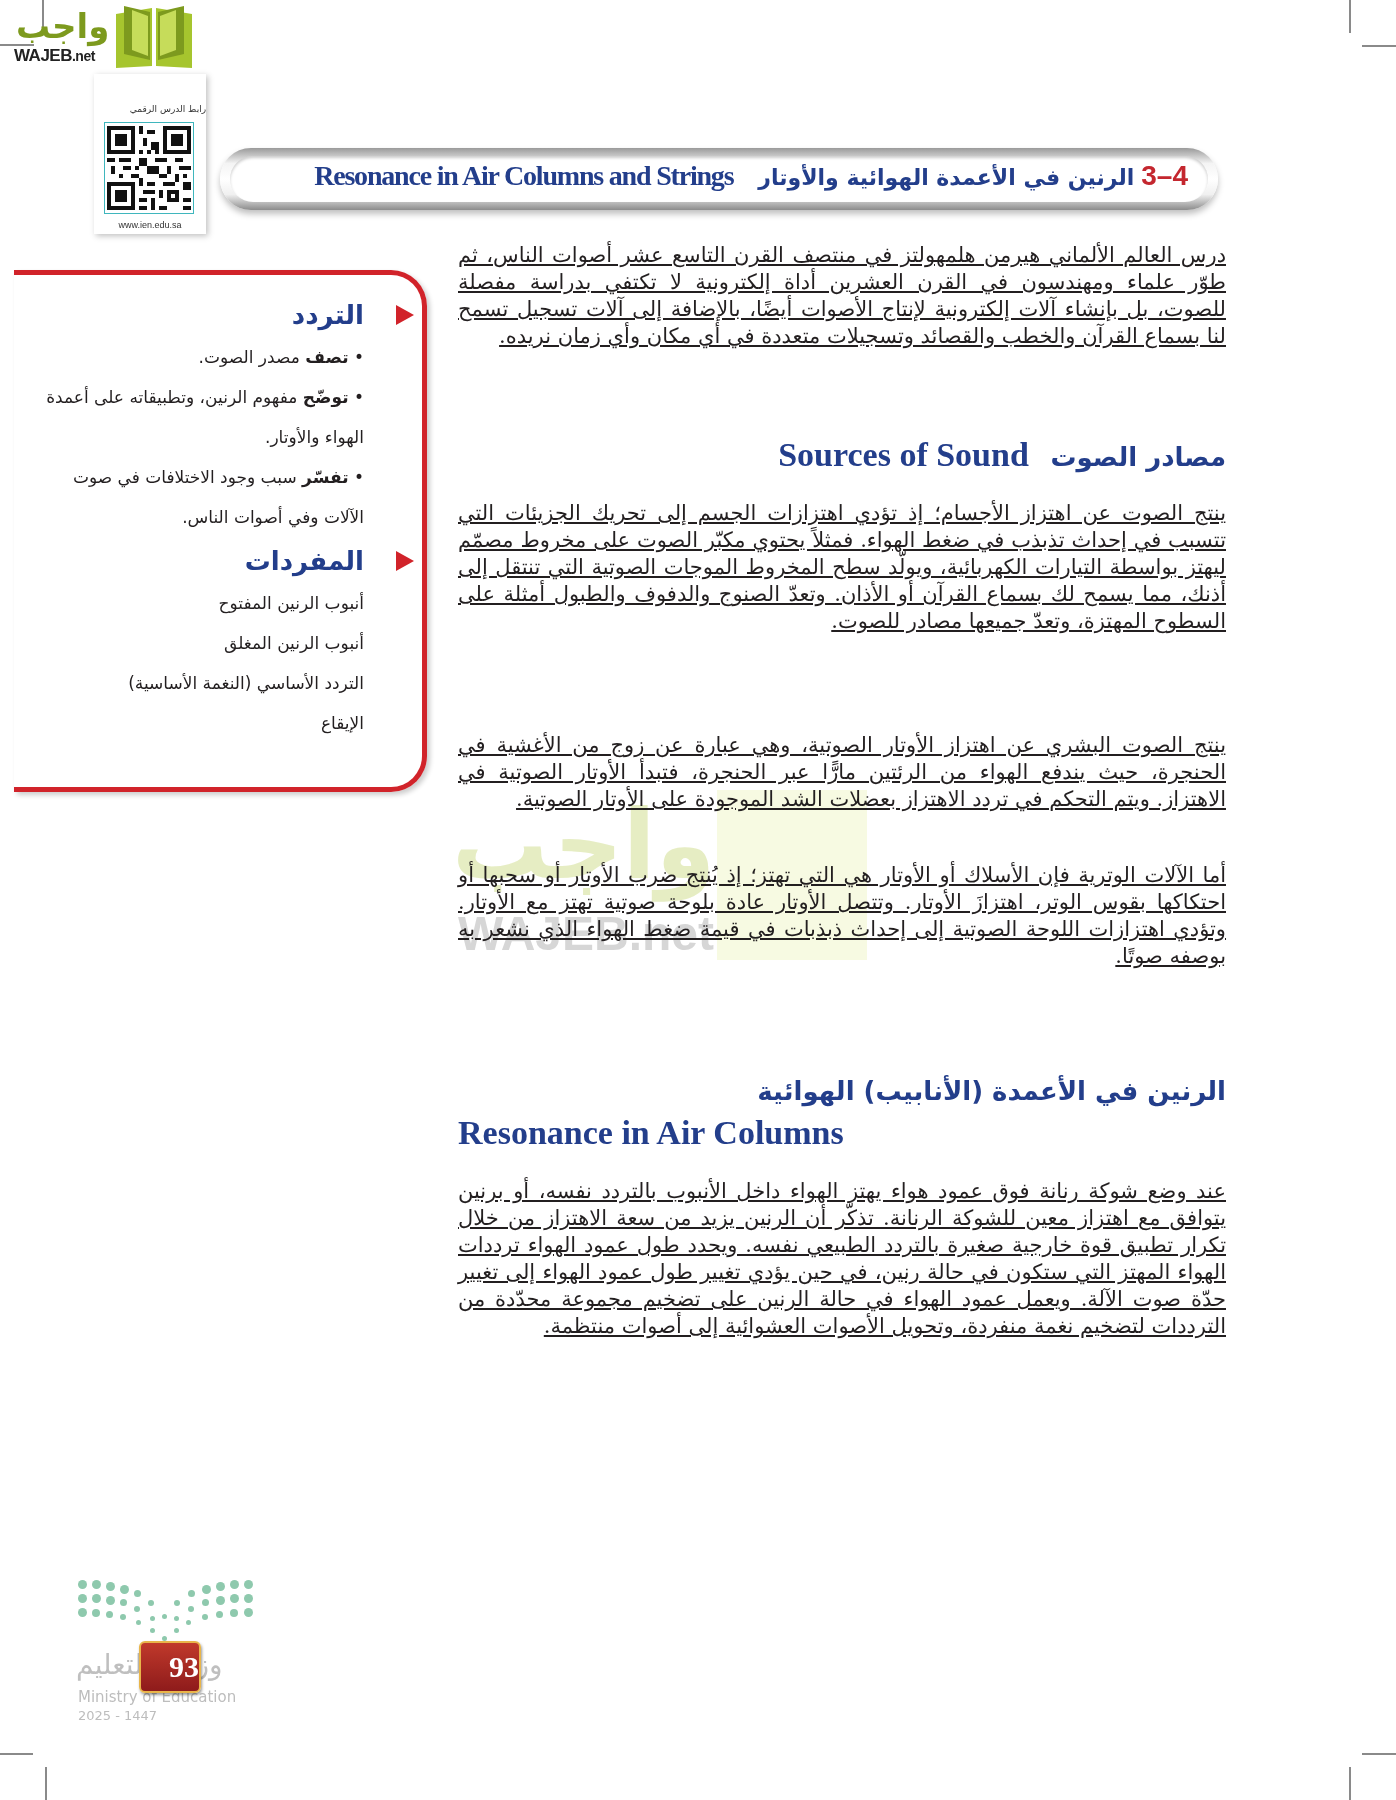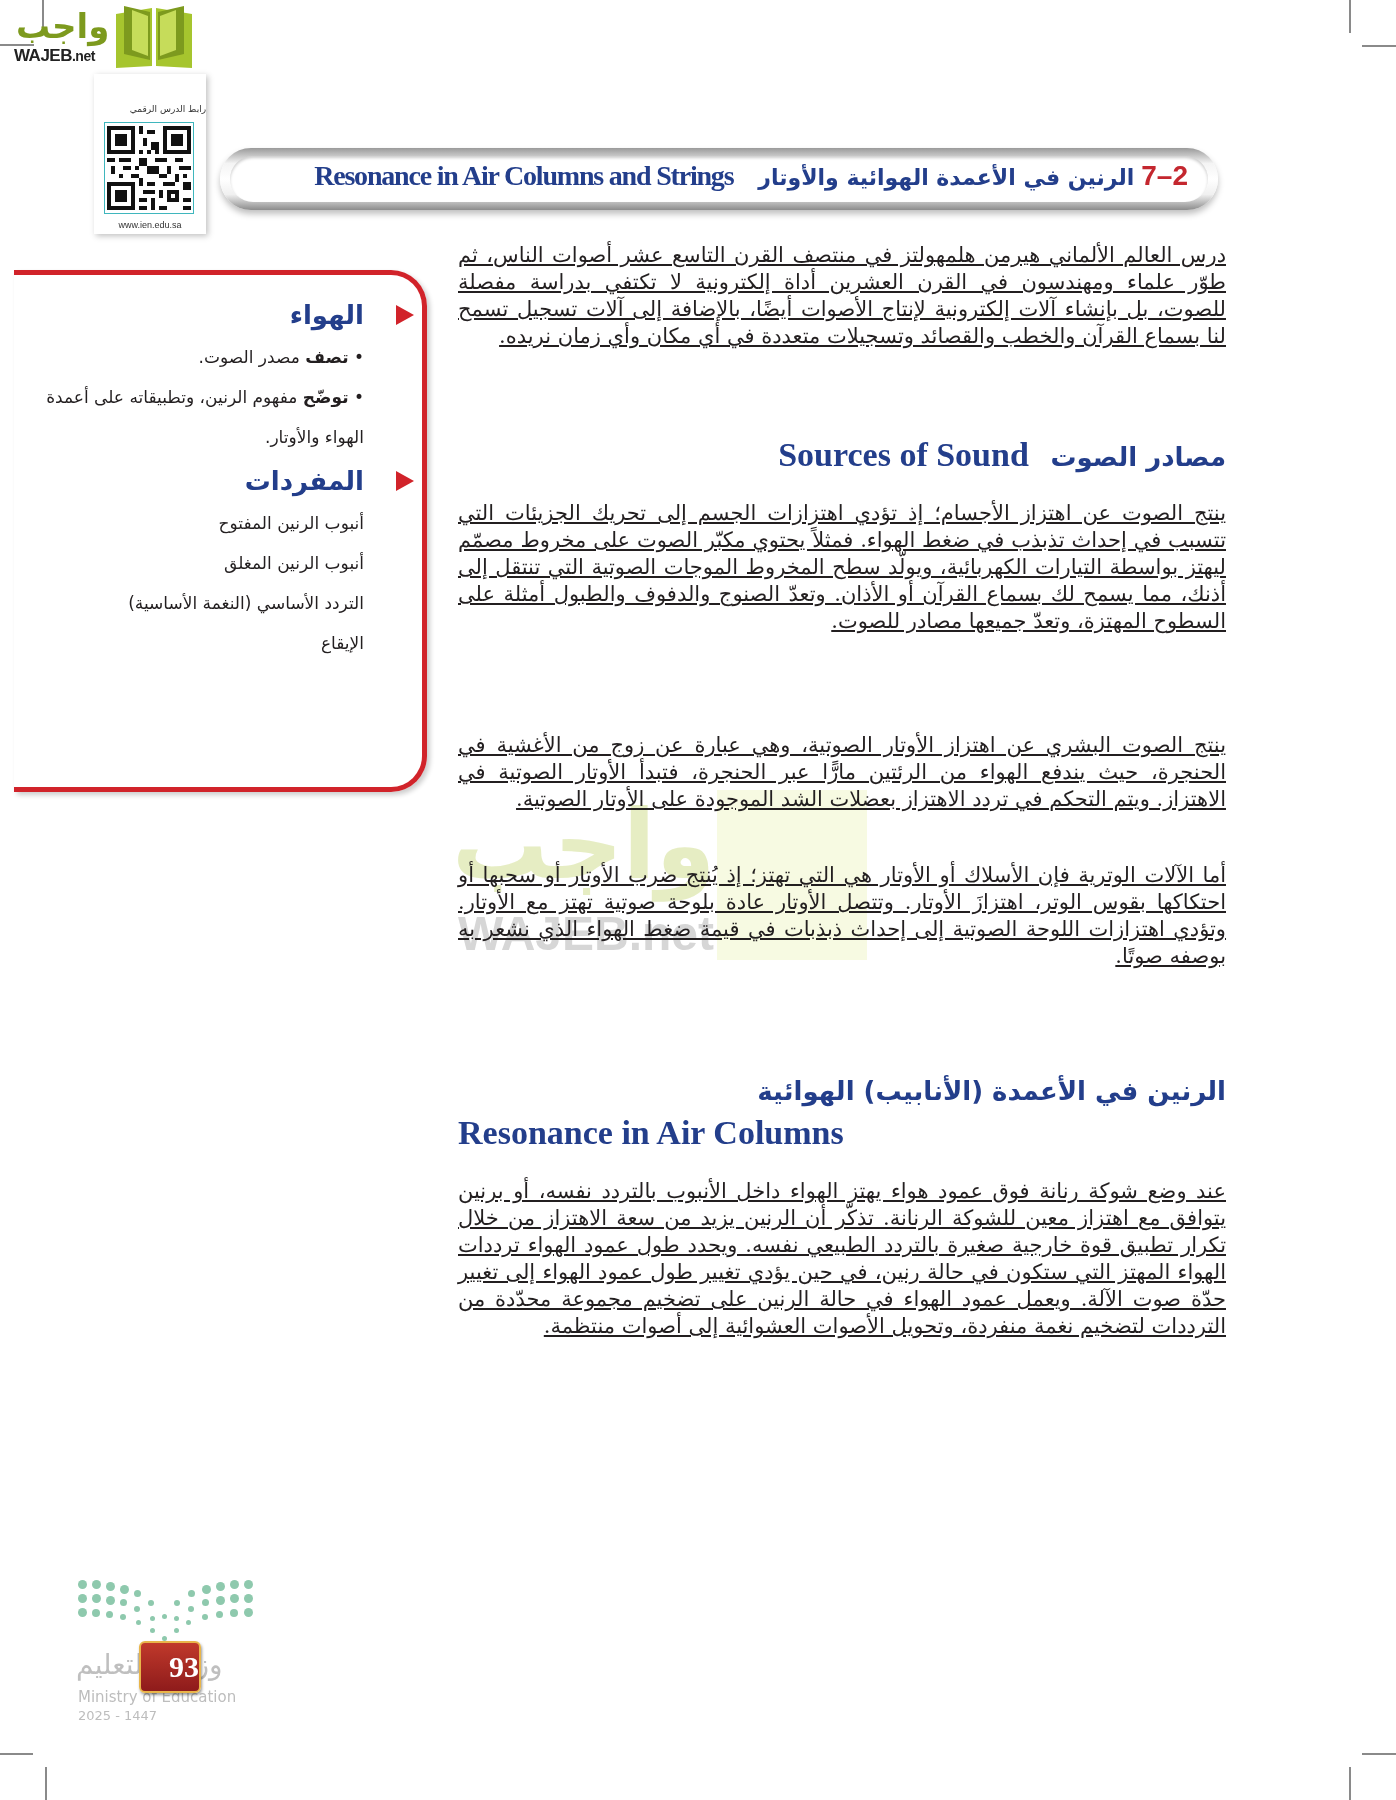--- a/index.html
+++ b/index.html
@@ -147,34 +147,35 @@
           <rect x="19" y="20" width="2" height="1"></rect>
       </g>
     </svg>
   </div>
   <div class="qr-url">www.ien.edu.sa</div>
 </div>
 
 <div class="pill">
   <div class="pill-inner"></div>
   <div class="pill-title">
-    <span class="pill-num">2–7</span>
+    <span class="pill-num">4–3</span>
     <span class="pill-ar">الرنين في الأعمدة الهوائية والأوتار</span>
     <span class="pill-en">Resonance in Air Columns and Strings</span>
   </div>
 </div>
 
 <div class="side">
   <div class="side-content">
     <div class="side-head">
       <span class="tri"></span>
-      <span>الهواء</span>
+      <span>التردد</span>
     </div>
     <div class="obj">• <b>تصف</b><span> مصدر الصوت.</span></div>
     <div class="obj">• <b>توضّح</b><span> مفهوم الرنين، وتطبيقاته على أعمدة الهواء والأوتار.</span></div>
+    <div class="obj">• <b>تفسّر</b><span> سبب وجود الاختلافات في صوت الآلات وفي أصوات الناس.</span></div>
     <div class="side-head" style="margin-top:2px;">
       <span class="tri"></span>
       <span>المفردات</span>
     </div>
     <div>أنبوب الرنين المفتوح</div>
     <div>أنبوب الرنين المغلق</div>
     <div>التردد الأساسي (النغمة الأساسية)</div>
     <div>الإيقاع</div>
   </div>
 </div>

